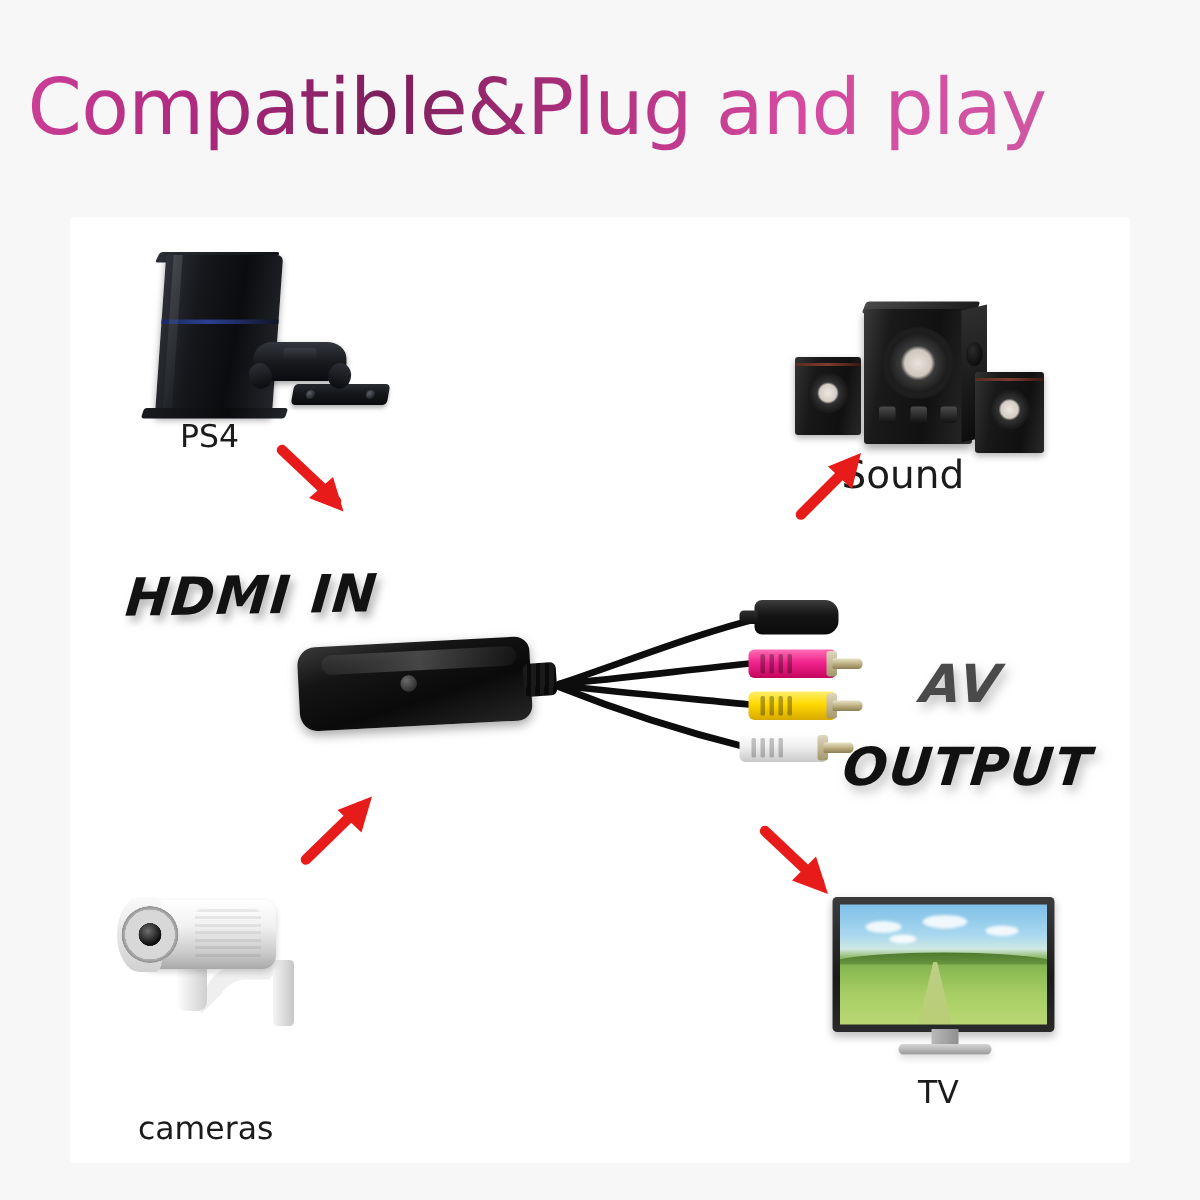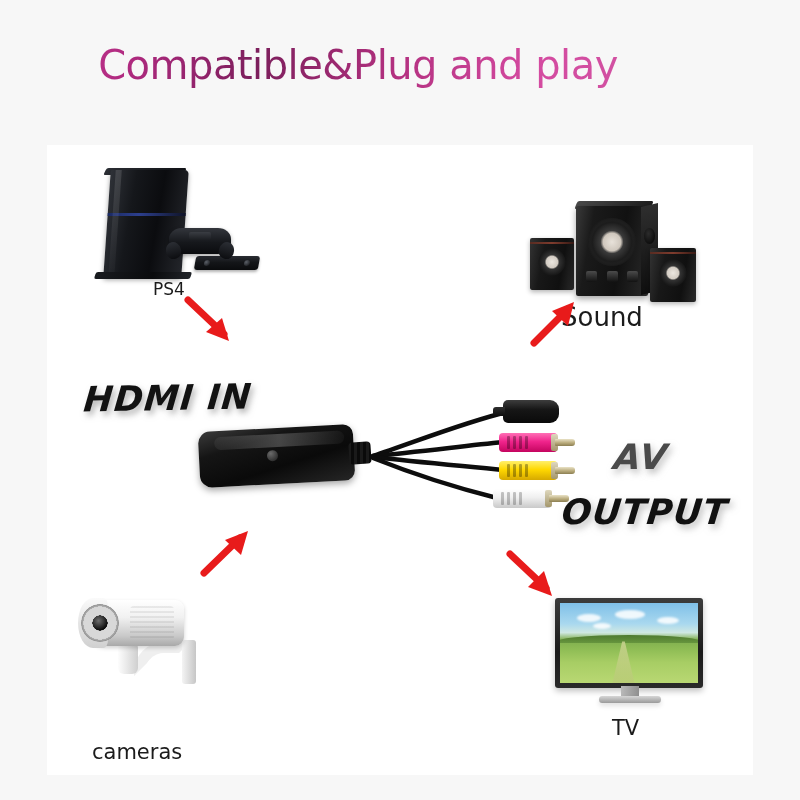--- a/index.html
+++ b/index.html
@@ -20,21 +20,21 @@
     background: #f7f7f7;
   }
 
   
   #title {
     position: absolute;
     left: 0; top: 42px;
     width: 716px;
     text-align: center;
     font-family: "DejaVu Sans", sans-serif;
-    font-size: 40px;
+    font-size: 52px;
     font-weight: 400;
     letter-spacing: -0.5px;
     background: linear-gradient(100deg,
         #d0429a 0%, #b02a80 18%, #7c1f5c 36%,
         #b2307f 55%, #d44aa0 74%, #cf58a4 100%);
     -webkit-background-clip: text;
     background-clip: text;
     color: transparent;
     -webkit-text-fill-color: transparent;
     white-space: nowrap;
@@ -121,21 +121,21 @@
     box-shadow: 0 2px 3px rgba(0,0,0,.3);
   }
   .ps4-cam:before, .ps4-cam:after {
     content: ""; position: absolute; top: 4px;
     width: 6px; height: 6px; border-radius: 50%;
     background: radial-gradient(circle at 35% 35%, #5b6068, #0a0b0d);
   }
   .ps4-cam:before { left: 9px; }
   .ps4-cam:after  { right: 9px; }
 
-  #ps4-label { left: 120px; top: 279px; font-size: 17px; margin-left: 33px; }
+  #ps4-label { left: 120px; top: 279px; font-size: 21px; }
 
   
   #sound-wrap { left: 528px; top: 196px; width: 165px; height: 110px; }
   .sub {
     position: absolute; left: 48px; top: 10px;
     width: 72px; height: 90px;
     background: linear-gradient(100deg, #3a3a3a 0%, #1a1a1a 22%, #111 60%, #2a2a2a 100%);
     border-radius: 2px;
     box-shadow: 0 3px 6px rgba(0,0,0,.35);
   }

